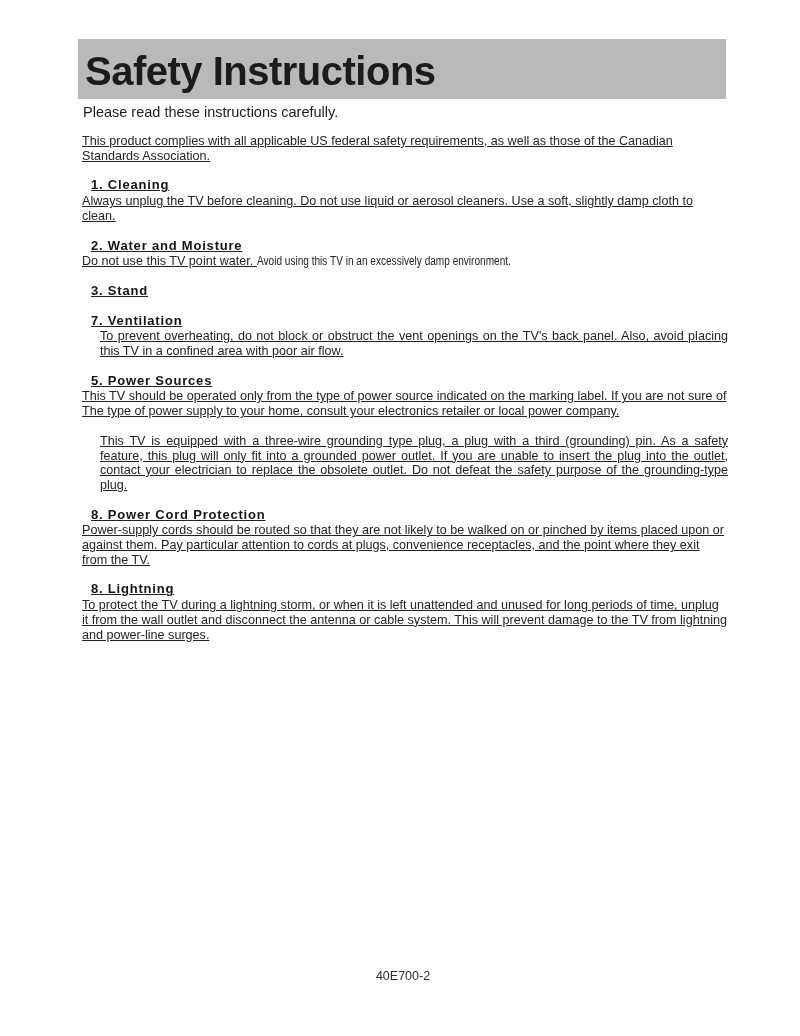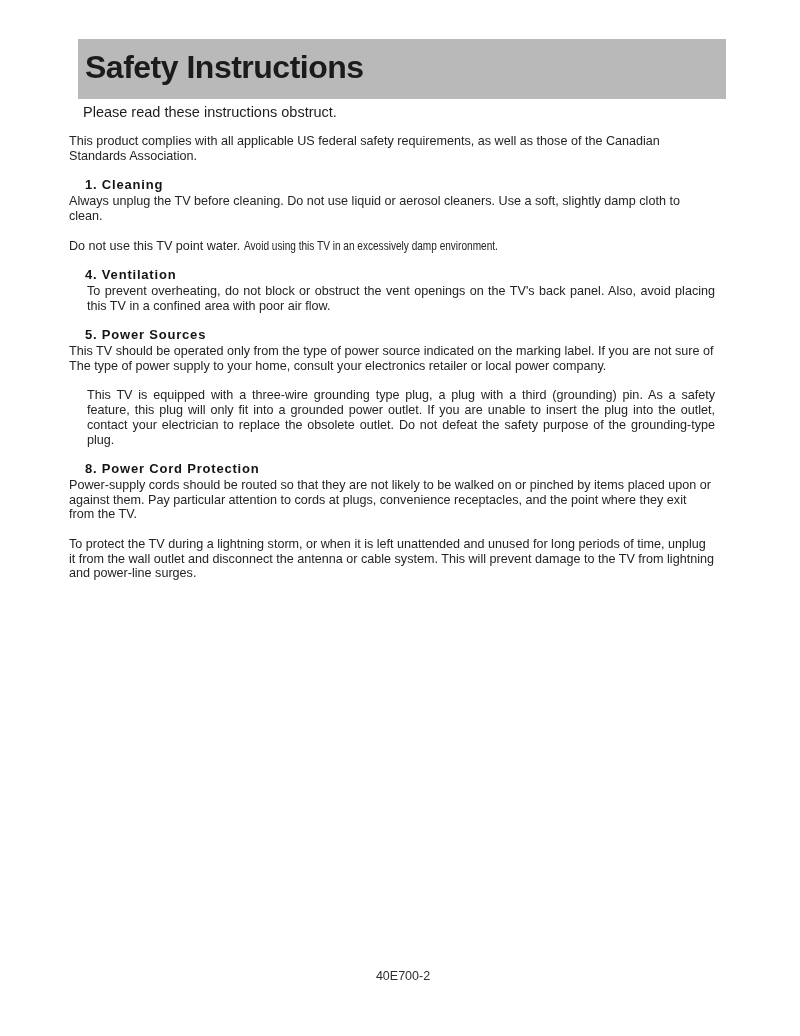--- a/index.html
+++ b/index.html
@@ -20,50 +20,51 @@
     position: absolute;
     left: 78px;
     top: 39px;
     width: 648px;
     height: 60px;
     background: #b9b9b9;
   }
   .title-bar h1 {
     margin: 0;
     padding: 12px 0 0 7px;
-    font-size: 32px;
+    font-size: 40px;
     font-weight: 700;
     letter-spacing: -0.5px;
     color: #1b1b1b;
     line-height: 1;
   }
   .subtitle {
     position: absolute;
     left: 83px;
     top: 104px;
     margin: 0;
     font-size: 14.5px;
     color: #1d1d1d;
   }
   .content {
     position: absolute;
-    left: 69px;
+    left: 82px;
     top: 134px;
     width: 646px;
+    text-decoration: underline;
   }
   .intro,
   .sec-body {
     margin: 0;
     font-size: 12.6px;
     line-height: 14.7px;
     color: #242424;
   }
   .section { margin-top: 15px; }
   .sec-heading {
-    margin: 0 0 1px 16px;
+    margin: 0 0 1px 9px;
     font-size: 13px;
     font-weight: 700;
     letter-spacing: 0.8px;
     line-height: 14.7px;
     color: #141414;
   }
   .sec-body.justify { text-align: justify; margin-left: 18px; }
   .body-condensed {
     display: inline-block;
     transform: scaleX(0.8);
@@ -97,57 +98,60 @@
 </style>
 </head>
 <body>
 
 <div class="page">
 
   <header class="title-bar">
     <h1>Safety Instructions</h1>
   </header>
 
-  <p class="subtitle">Please read these instructions obstruct.</p>
+  <p class="subtitle">Please read these instructions carefully.</p>
 
   <div class="content">
     <p class="intro">This product complies with all applicable US federal safety requirements, as well as those of the Canadian Standards Association.</p>
     <div id="sections">
   <section class="section">
     <h3 class="sec-heading">1. Cleaning</h3>
     <p class="sec-body"><span class="body-main">Always unplug the TV  before cleaning. Do not use liquid or aerosol cleaners. Use a soft, slightly damp cloth to clean.</span><span class="body-condensed" hidden=""></span></p>
   </section>
 
   <section class="section">
+    <h3 class="sec-heading">2. Water and Moisture</h3>
     <p class="sec-body"><span class="body-main">Do not use this TV point water. </span><span class="body-condensed">Avoid using this TV in an excessively damp environment.</span></p>
   </section>
 
   <section class="section">
+    <h3 class="sec-heading">3. Stand</h3>
   </section>
 
   <section class="section">
-    <h3 class="sec-heading">4. Ventilation</h3>
+    <h3 class="sec-heading">7. Ventilation</h3>
     <p class="sec-body justify"><span class="body-main">To prevent overheating, do not block or obstruct the vent openings on the TV's back panel. Also, avoid placing this TV in a confined area with poor air flow.</span><span class="body-condensed" hidden=""></span></p>
   </section>
 
   <section class="section">
     <h3 class="sec-heading">5. Power Sources</h3>
     <p class="sec-body"><span class="body-main">This TV should be operated only from the type of power source indicated on the marking label. If you are not sure of The type of power supply to your home, consult your electronics retailer or local power company.</span><span class="body-condensed" hidden=""></span></p>
   </section>
 
   <section class="section">
     <p class="sec-body justify"><span class="body-main">This TV is equipped with a three-wire grounding type plug, a plug with a third (grounding) pin. As a safety feature, this plug will only fit into a grounded power outlet. If you are unable to insert the plug into the outlet, contact your electrician to replace the obsolete outlet. Do not defeat the safety purpose of the grounding-type plug.</span><span class="body-condensed" hidden=""></span></p>
   </section>
 
   <section class="section">
     <h3 class="sec-heading">8. Power Cord Protection</h3>
     <p class="sec-body"><span class="body-main">Power-supply cords should be routed so that they are not likely to be walked on or pinched by items placed upon or against them.  Pay particular attention to cords at plugs, convenience receptacles, and the point where they exit from the TV.</span><span class="body-condensed" hidden=""></span></p>
   </section>
 
   <section class="section">
+    <h3 class="sec-heading">8. Lightning</h3>
     <p class="sec-body"><span class="body-main">To protect the TV during a lightning storm, or when it is left unattended and unused for long periods of time, unplug it from the wall outlet and disconnect the antenna or cable system. This will prevent damage to the TV from lightning and power-line surges.</span><span class="body-condensed" hidden=""></span></p>
   </section>
 </div>
   </div>
 
   <div class="page-number">40E700-2</div>
 
   <div class="watermark"><span>Downloaded from </span><a class="wm-link">www.Manualslib.com</a><span>  manuals search engine</span></div>
 
 </div>

